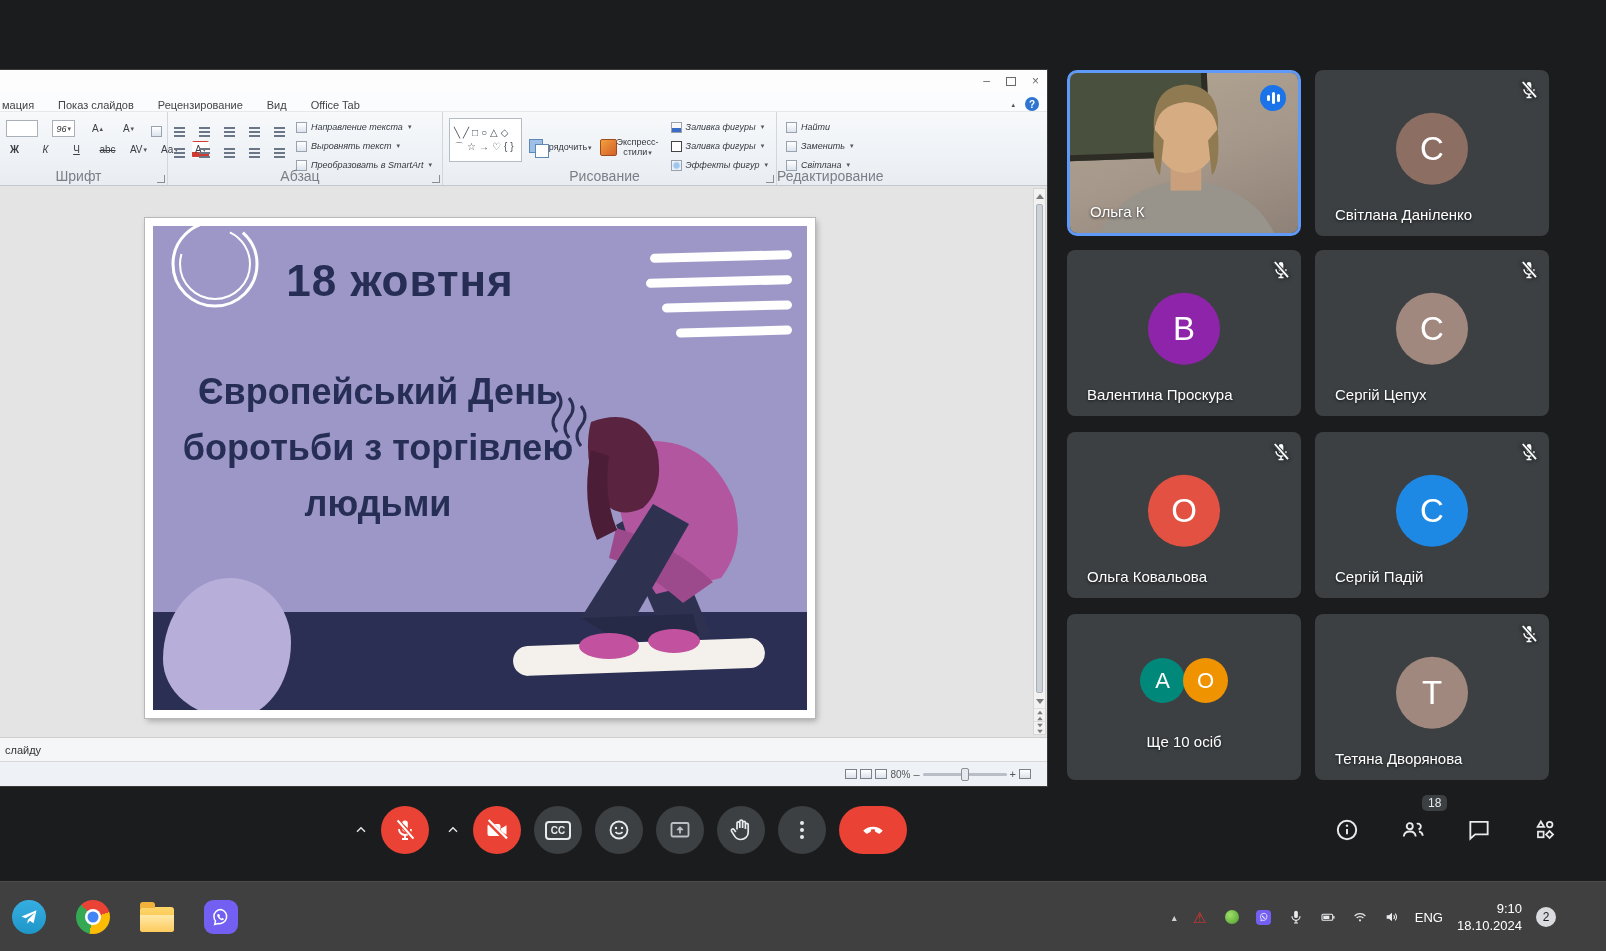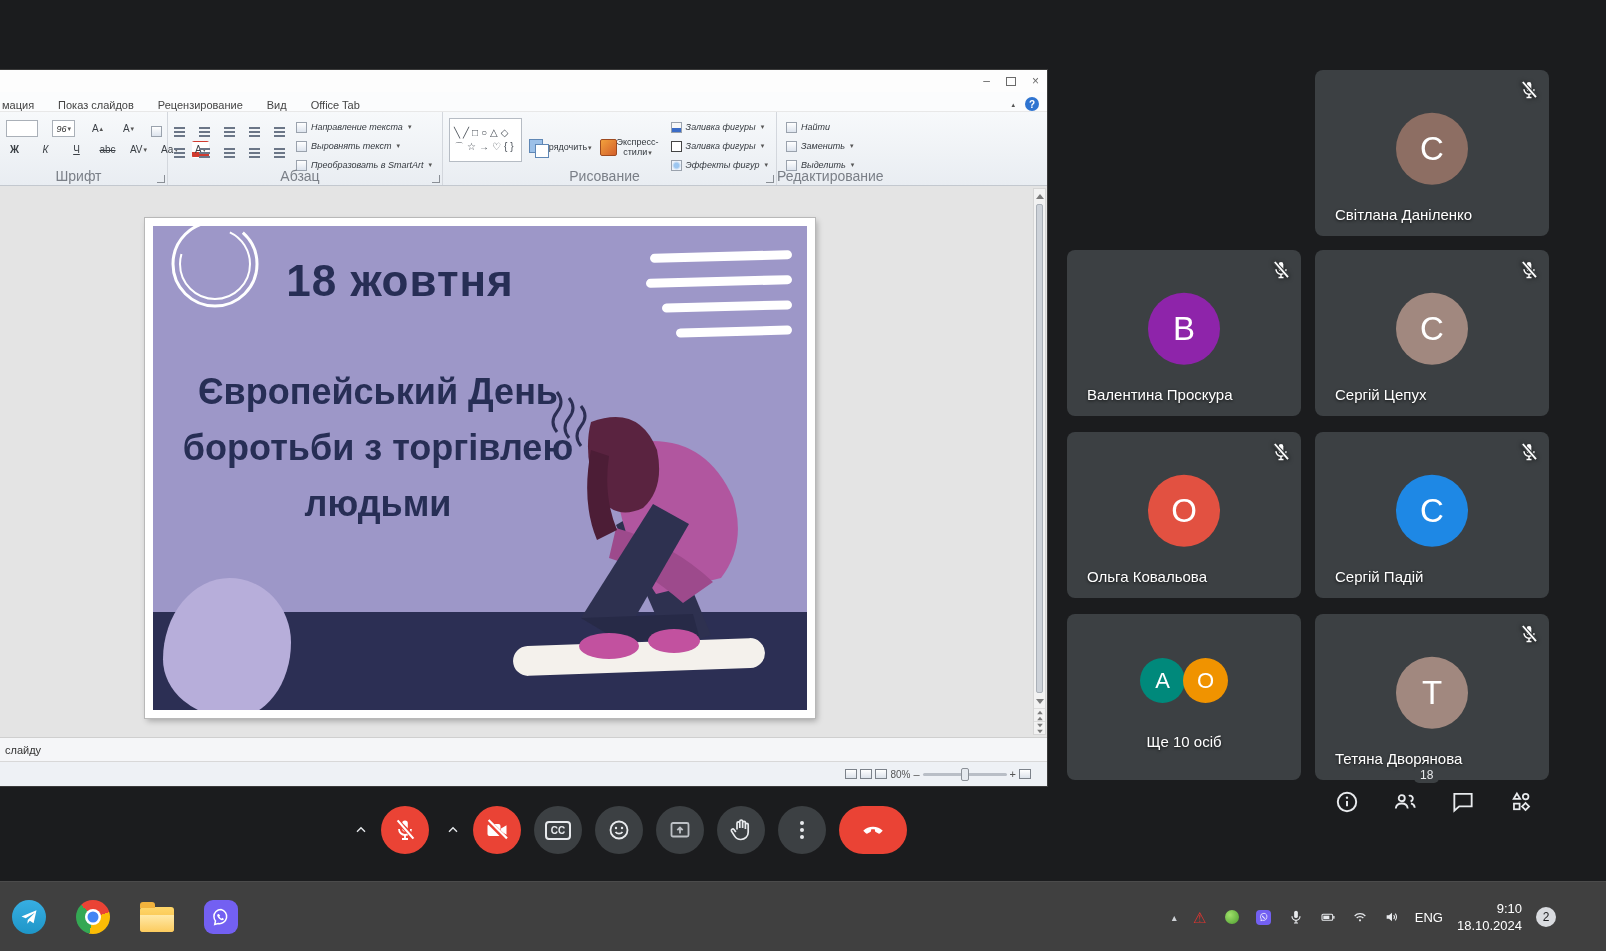--- a/index.html
+++ b/index.html
@@ -102,21 +102,21 @@
   .chev svg{width:16px;height:16px}
   .ctl{width:48px;height:48px;border-radius:50%;background:#3c4043;display:flex;align-items:center;justify-content:center;color:#e8eaed;cursor:pointer}
   .ctl svg{width:24px;height:24px}
   .ctl.red{background:#ea4335;--cut:#ea4335;color:#fff}
   .ctl.dim{color:#bdc1c6}
   .cc-box{width:26px;height:19px;border:2px solid #e8eaed;border-radius:4px;font-size:10px;font-weight:bold;display:flex;align-items:center;justify-content:center;color:#e8eaed}
   .dots{display:flex;flex-direction:column;gap:3px}
   .dots i{width:4px;height:4px;border-radius:50%;background:#e8eaed}
   .ctl-end{width:68px;height:48px;border-radius:26px;background:#ea4335;display:flex;align-items:center;justify-content:center;color:#fff}
   .ctl-end svg{width:26px;height:26px}
-  .utils{position:absolute;left:1323px;top:778px;display:flex;gap:10px}
+  .utils{position:absolute;left:1323px;top:806px;display:flex;gap:18px}
   .util{position:relative;width:48px;height:48px;display:flex;align-items:center;justify-content:center;color:#e8eaed;cursor:pointer}
   .util svg{width:26px;height:26px}
   .badge{position:absolute;top:-11px;left:33px;background:#3c4043;border-radius:5px;padding:1px 6px;font-size:12px;color:#e8eaed}
 
   
   .taskbar{position:absolute;left:0;bottom:0;width:1606px;height:70px;background:#404040;border-top:1px solid rgba(255,255,255,.06);display:flex;align-items:center}
   .tb-left{display:flex;gap:26px;padding-left:10px;align-items:center}
   .tb-ic{width:38px;height:38px;display:flex;align-items:center;justify-content:center;cursor:pointer}
   .tg{width:34px;height:34px;border-radius:50%;background:linear-gradient(#37aee2,#1e96c8);display:flex;align-items:center;justify-content:center}
   .tg svg{width:20px;height:20px}
@@ -348,21 +348,21 @@
           <span class="rtxt">
               <span class="mini-ic"></span>
               <i>Найти</i>
             </span>
           <span class="rtxt car">
               <span class="mini-ic"></span>
               <i>Заменить</i>
             </span>
           <span class="rtxt car">
               <span class="mini-ic"></span>
-              <i>Выделить</i>
+              <i>Світлана</i>
             </span>
         </div>
         <span class="rgroup-label">Редактирование</span>
       </div>
 
     </div>
 
     <div class="ppt-canvas">
       <div class="slide-sheet">
         <div class="slide-art">
@@ -434,20 +434,39 @@
       <span class="zminus"></span>
       <span class="zoom-slider">
           <span class="zoom-thumb"></span>
         </span>
       <span class="zplus"></span>
       <span class="view-ic"></span>
     </div>
 
   </section>
 
+  <div class="tile tile-video" style="left:1067px;top:70px">
+    <div class="video-scene">
+      <div class="picture-frame"></div>
+      <svg class="person" viewBox="0 0 234 166">
+        <ellipse cx="120" cy="200" rx="98" ry="88" fill="#98938b"></ellipse>
+        <rect x="103" y="86" width="32" height="36" fill="#c9a07b"></rect>
+        <ellipse cx="119" cy="64" rx="33" ry="40" fill="#d6ac83"></ellipse>
+        <path d="M86 62 Q82 14 119 12 Q156 14 152 62 Q150 32 119 30 Q88 32 86 62 Z" fill="#8f7a52"></path>
+        <path d="M86 58 Q83 96 92 106 L96 70 Z" fill="#8f7a52"></path>
+        <path d="M152 58 Q155 96 146 106 L142 70 Z" fill="#8f7a52"></path>
+      </svg>
+    </div>
+    <span class="audio-ind">
+        <i></i>
+        <i></i>
+        <i></i>
+      </span>
+    <span class="tile-name">Ольга К</span>
+  </div>
 
   <div class="tile" style="left:1315px;top:70px">
     <span class="avatar" style="background-color: rgb(141, 110, 99);">С</span>
     <svg class="tile-mic">
         <use href="#i-mic-off"></use>
       </svg>
     <span class="tile-name">Світлана Даніленко</span>
   </div>
 
   <div class="tile" style="left:1067px;top:250px">

